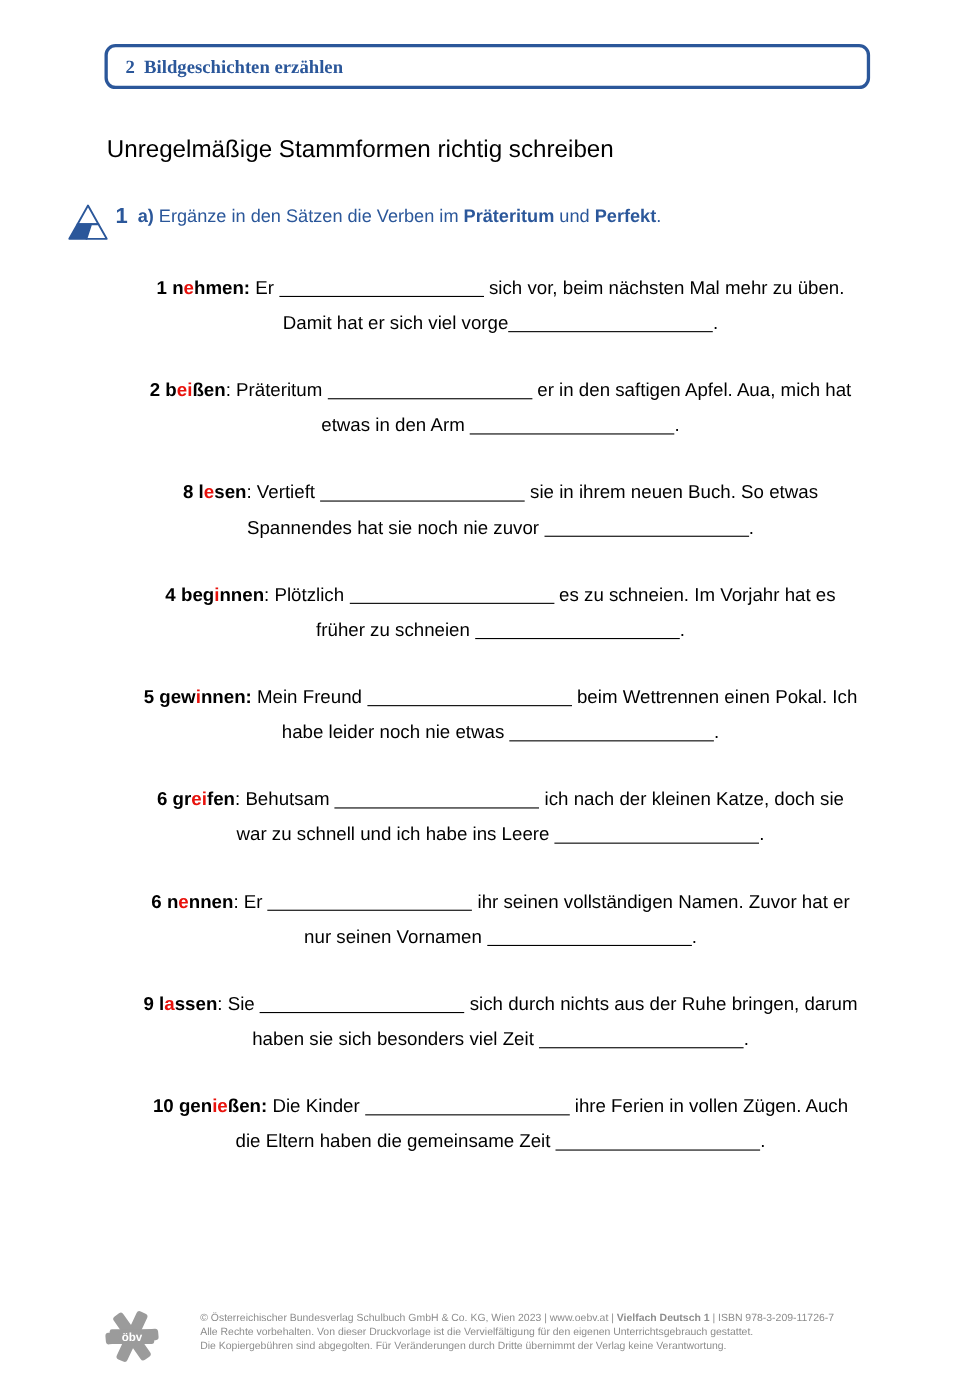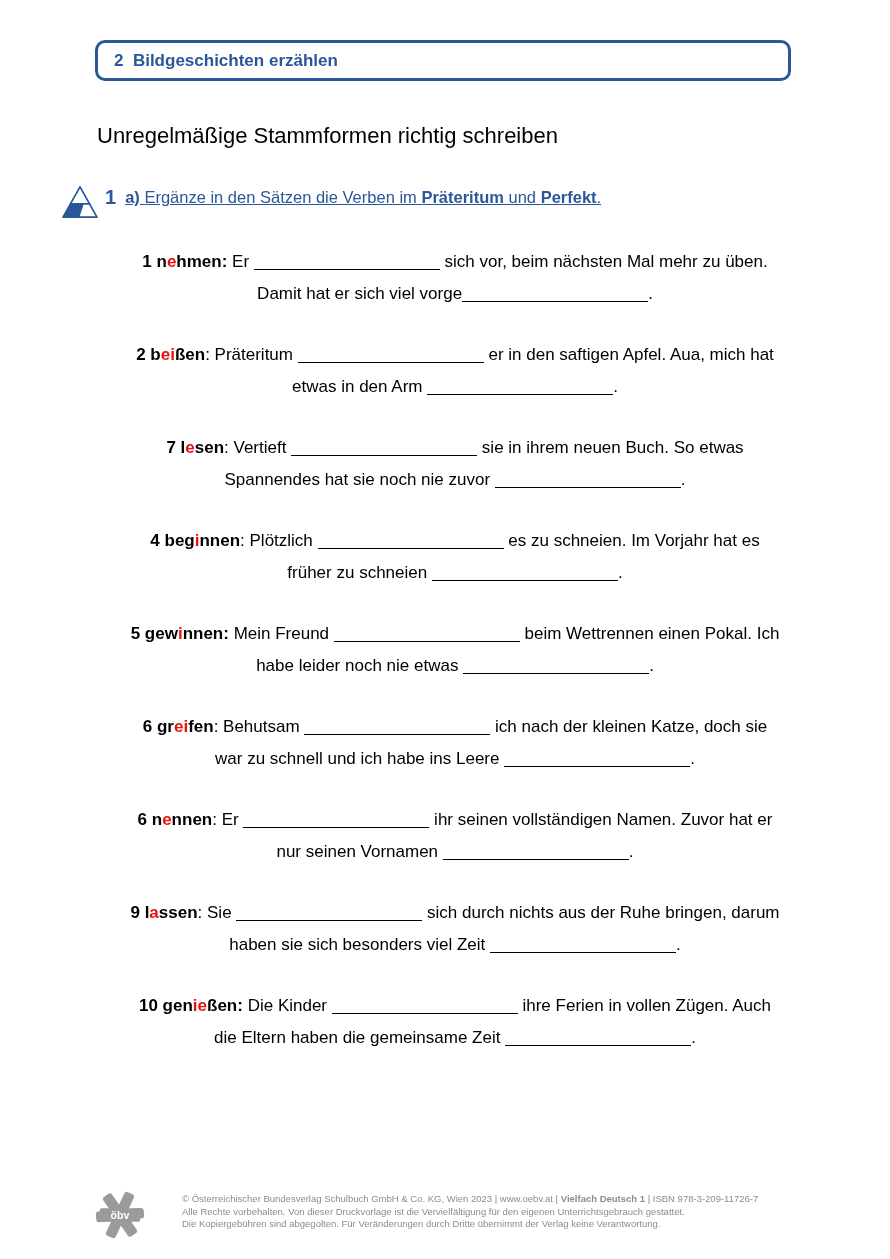--- a/index.html
+++ b/index.html
@@ -14,37 +14,37 @@
   .header-box {
     position: absolute; left: 95px; top: 40px;
     width: 696px; height: 41px;
     border: 3px solid #2b579a;
     border-radius: 10px;
     display: flex; align-items: center;
     padding: 0 16px;
     background: #fff;
   }
   .header-box .tab-label {
-    color: #2b579a; font-weight: 700; font-size: 17px; white-space: pre;
+    color: #2b579a; font-weight: 700; font-size: 17px; white-space: pre; font-family: Liberation Serif, serif;
   }
   .page-title {
     position: absolute; left: 97px; top: 123px;
     font-size: 22px; font-weight: 400; color: #000;
   }
   .exercise-head {
     position: absolute; left: 61px; top: 184px;
     display: flex; align-items: flex-start;
   }
   .pyr-icon { width: 38px; height: 34px; margin-top: 1px; flex: 0 0 auto; }
   .ex-num {
     color: #2b579a; font-weight: 700; font-size: 20px;
     line-height: 26px; margin: 0 9px 0 6px;
   }
   .instructions {
-    color: #2b579a; font-size: 16.5px; line-height: 26px; width: 660px; text-decoration: underline;
+    color: #2b579a; font-size: 16.5px; line-height: 26px; width: 660px;
   }
   .b { font-weight: 700; }
   .r { color: #e8120c; }
   .items {
     position: absolute; left: 97px; top: 246px; width: 716px;
     font-size: 17px; line-height: 31.5px; color: #000;
   }
   .item { margin-bottom: 30px; text-align: center; }
   .blank {
     display: inline-block;
@@ -83,21 +83,21 @@
     </span>
     <span class="ex-num">1</span>
     <div class="instructions">
       <div class="instr-line"><span class="b">a) </span><span>Ergänze in den Sätzen die Verben im </span><span class="b">Präteritum</span><span> und </span><span class="b">Perfekt</span><span>.</span></div>
     </div>
   </div>
 
   <div class="items" id="items">
       <div class="item"><span class="b">1 n</span><span class="b r">e</span><span class="b">hmen:</span><span> Er </span><span class="blank" style="width: 186px;"></span><span> sich vor, beim nächsten Mal mehr zu üben.</span><br><span>Damit hat er sich viel vorge</span><span class="blank" style="width: 186px;"></span><span>.</span></div>
       <div class="item"><span class="b">2 b</span><span class="b r">ei</span><span class="b">ßen</span><span>: Präteritum </span><span class="blank" style="width: 186px;"></span><span> er in den saftigen Apfel. Aua, mich hat</span><br><span>etwas in den Arm </span><span class="blank" style="width: 186px;"></span><span>.</span></div>
-      <div class="item"><span class="b">7 l</span><span class="b r">e</span><span class="b">sen</span><span>: Vertieft </span><span class="blank" style="width: 186px;"></span><span> sie in ihrem neuen Buch. So etwas</span><br><span>Spannendes hat sie noch nie zuvor </span><span class="blank" style="width: 186px;"></span><span>.</span></div>
+      <div class="item"><span class="b">8 l</span><span class="b r">e</span><span class="b">sen</span><span>: Vertieft </span><span class="blank" style="width: 186px;"></span><span> sie in ihrem neuen Buch. So etwas</span><br><span>Spannendes hat sie noch nie zuvor </span><span class="blank" style="width: 186px;"></span><span>.</span></div>
       <div class="item"><span class="b">4 beg</span><span class="b r">i</span><span class="b">nnen</span><span>: Plötzlich </span><span class="blank" style="width: 186px;"></span><span> es zu schneien. Im Vorjahr hat es</span><br><span>früher zu schneien </span><span class="blank" style="width: 186px;"></span><span>.</span></div>
       <div class="item"><span class="b">5 gew</span><span class="b r">i</span><span class="b">nnen:</span><span> Mein Freund </span><span class="blank" style="width: 186px;"></span><span> beim Wettrennen einen Pokal. Ich</span><br><span>habe leider noch nie etwas </span><span class="blank" style="width: 186px;"></span><span>.</span></div>
       <div class="item"><span class="b">6 gr</span><span class="b r">ei</span><span class="b">fen</span><span>: Behutsam </span><span class="blank" style="width: 186px;"></span><span> ich nach der kleinen Katze, doch sie</span><br><span>war zu schnell und ich habe ins Leere </span><span class="blank" style="width: 186px;"></span><span>.</span></div>
       <div class="item"><span class="b">6 n</span><span class="b r">e</span><span class="b">nnen</span><span>: Er </span><span class="blank" style="width: 186px;"></span><span> ihr seinen vollständigen Namen. Zuvor hat er</span><br><span>nur seinen Vornamen </span><span class="blank" style="width: 186px;"></span><span>.</span></div>
       <div class="item"><span class="b">9 l</span><span class="b r">a</span><span class="b">ssen</span><span>: Sie </span><span class="blank" style="width: 186px;"></span><span> sich durch nichts aus der Ruhe bringen, darum</span><br><span>haben sie sich besonders viel Zeit </span><span class="blank" style="width: 186px;"></span><span>.</span></div>
       <div class="item"><span class="b">10 gen</span><span class="b r">ie</span><span class="b">ßen:</span><span> Die Kinder </span><span class="blank" style="width: 186px;"></span><span> ihre Ferien in vollen Zügen. Auch</span><br><span>die Eltern haben die gemeinsame Zeit </span><span class="blank" style="width: 186px;"></span><span>.</span></div>
     </div>
 
   <div class="footer">
     <span class="obv-logo">

